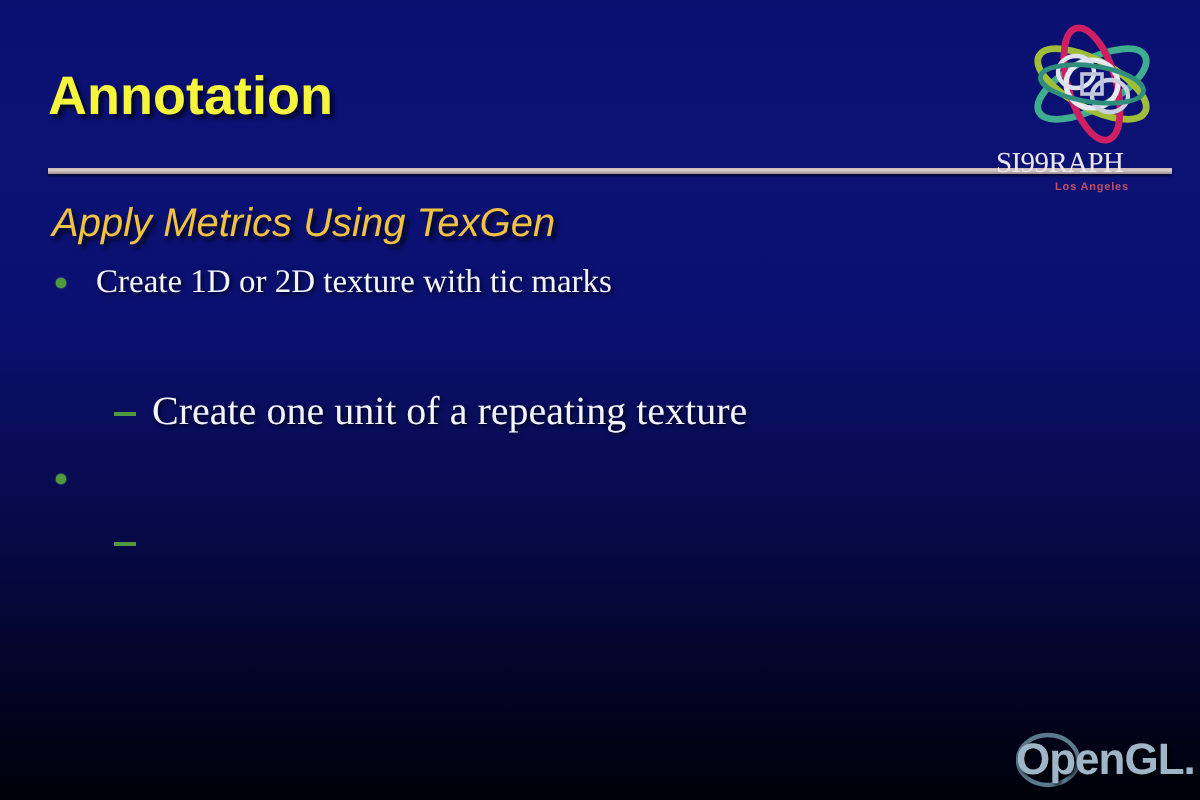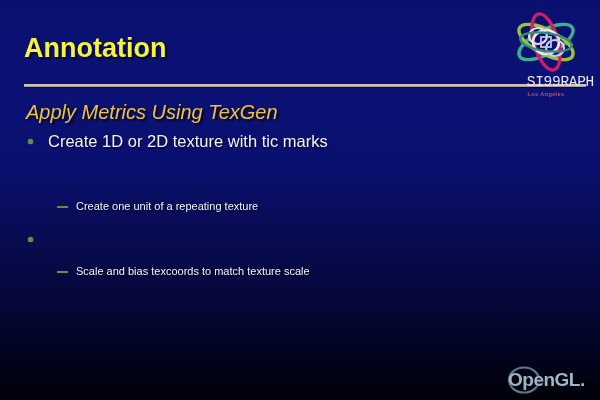--- a/index.html
+++ b/index.html
@@ -64,32 +64,33 @@
   #body {
     position: absolute;
     left: 0;
     top: 130px;
     width: 600px;
   }
   .row {
     position: relative;
     color: #f2f4ff;
     text-shadow: 1px 1px 2px rgba(0,0,0,0.8);
+    font-family: Liberation Serif, serif;
   }
   .row.lvl1 {
     padding-left: 48px;
     padding-right: 24px;
     font-size: 16.5px;
     line-height: 22px;
     margin-bottom: 9px;
   }
   .row.lvl2 {
     padding-left: 76px;
     padding-right: 24px;
-    font-size: 11px;
+    font-size: 20px;
     line-height: 21px;
     margin-bottom: 11px;
     margin-top: 44px;
   }
   .mk1 {
     position: absolute;
     left: 28px;
     top: 9px;
     width: 5px;
     height: 5px;
@@ -113,22 +114,22 @@
     top: 8px;
     width: 96px;
     height: 98px;
   }
   #sig-logo svg { display:block; }
   #sig-word {
     position: absolute;
     left: 0;
     top: 66px;
     width: 96px;
-    text-align: right;
-    font-family: Liberation Mono, monospace;
+    text-align: left;
+    font-family: Liberation Serif, serif;
     font-size: 14.5px;
     color: #e9e6ef;
     letter-spacing: -0.3px;
     white-space: nowrap;
   }
   #sig-city {
     position: absolute;
     left: 0;
     top: 83px;
     width: 96px;
@@ -147,21 +148,21 @@
     top: 366px;
     width: 84px;
     height: 28px;
   }
   #ogl-text {
     position: absolute;
     left: 0;
     top: 0;
     width: 84px;
     height: 28px;
-    font-size: 19px;
+    font-size: 22px;
     font-weight: bold;
     color: #9fb6c8;
     line-height: 28px;
     letter-spacing: -0.5px;
     text-shadow: 1px 1px 2px rgba(0,0,0,0.9);
     white-space: nowrap;
   }
 </style>
 </head>
 <body>
@@ -185,21 +186,20 @@
       <span class="mk2"></span>
       <span>Create one unit of a repeating texture</span>
     </div>
 
     <div class="row lvl1">
       <span class="mk1"></span>
     </div>
 
     <div class="row lvl2">
       <span class="mk2"></span>
-      <span>Scale and bias texcoords to match texture scale</span>
     </div>
 
 
   </div>
 
   <div id="sig-logo">
     <svg width="96" height="70" viewBox="0 0 96 70">
       <g fill="none" stroke-width="3.4" stroke-linecap="round">
         <ellipse cx="48" cy="34" rx="30" ry="12" transform="rotate(-28 48 34)" stroke="#3fae8f"></ellipse>
         <ellipse cx="48" cy="34" rx="30" ry="12" transform="rotate(28 48 34)" stroke="#9fbf3a"></ellipse>

